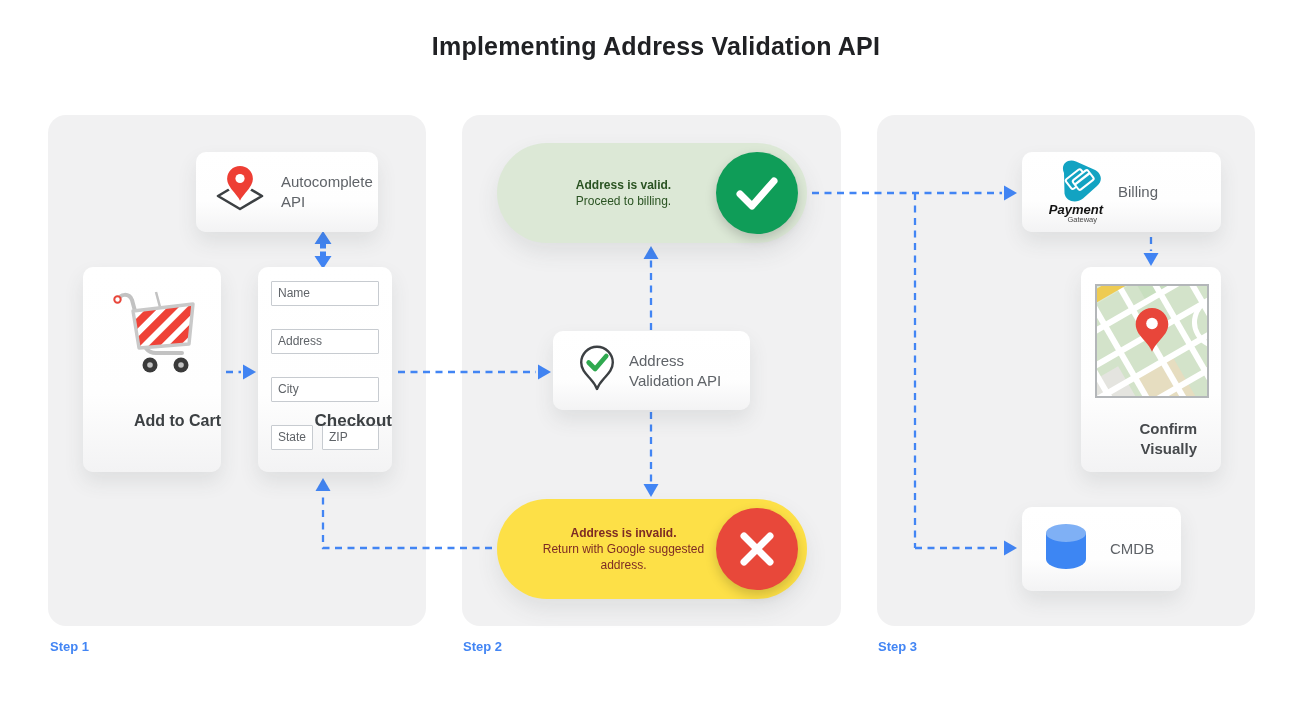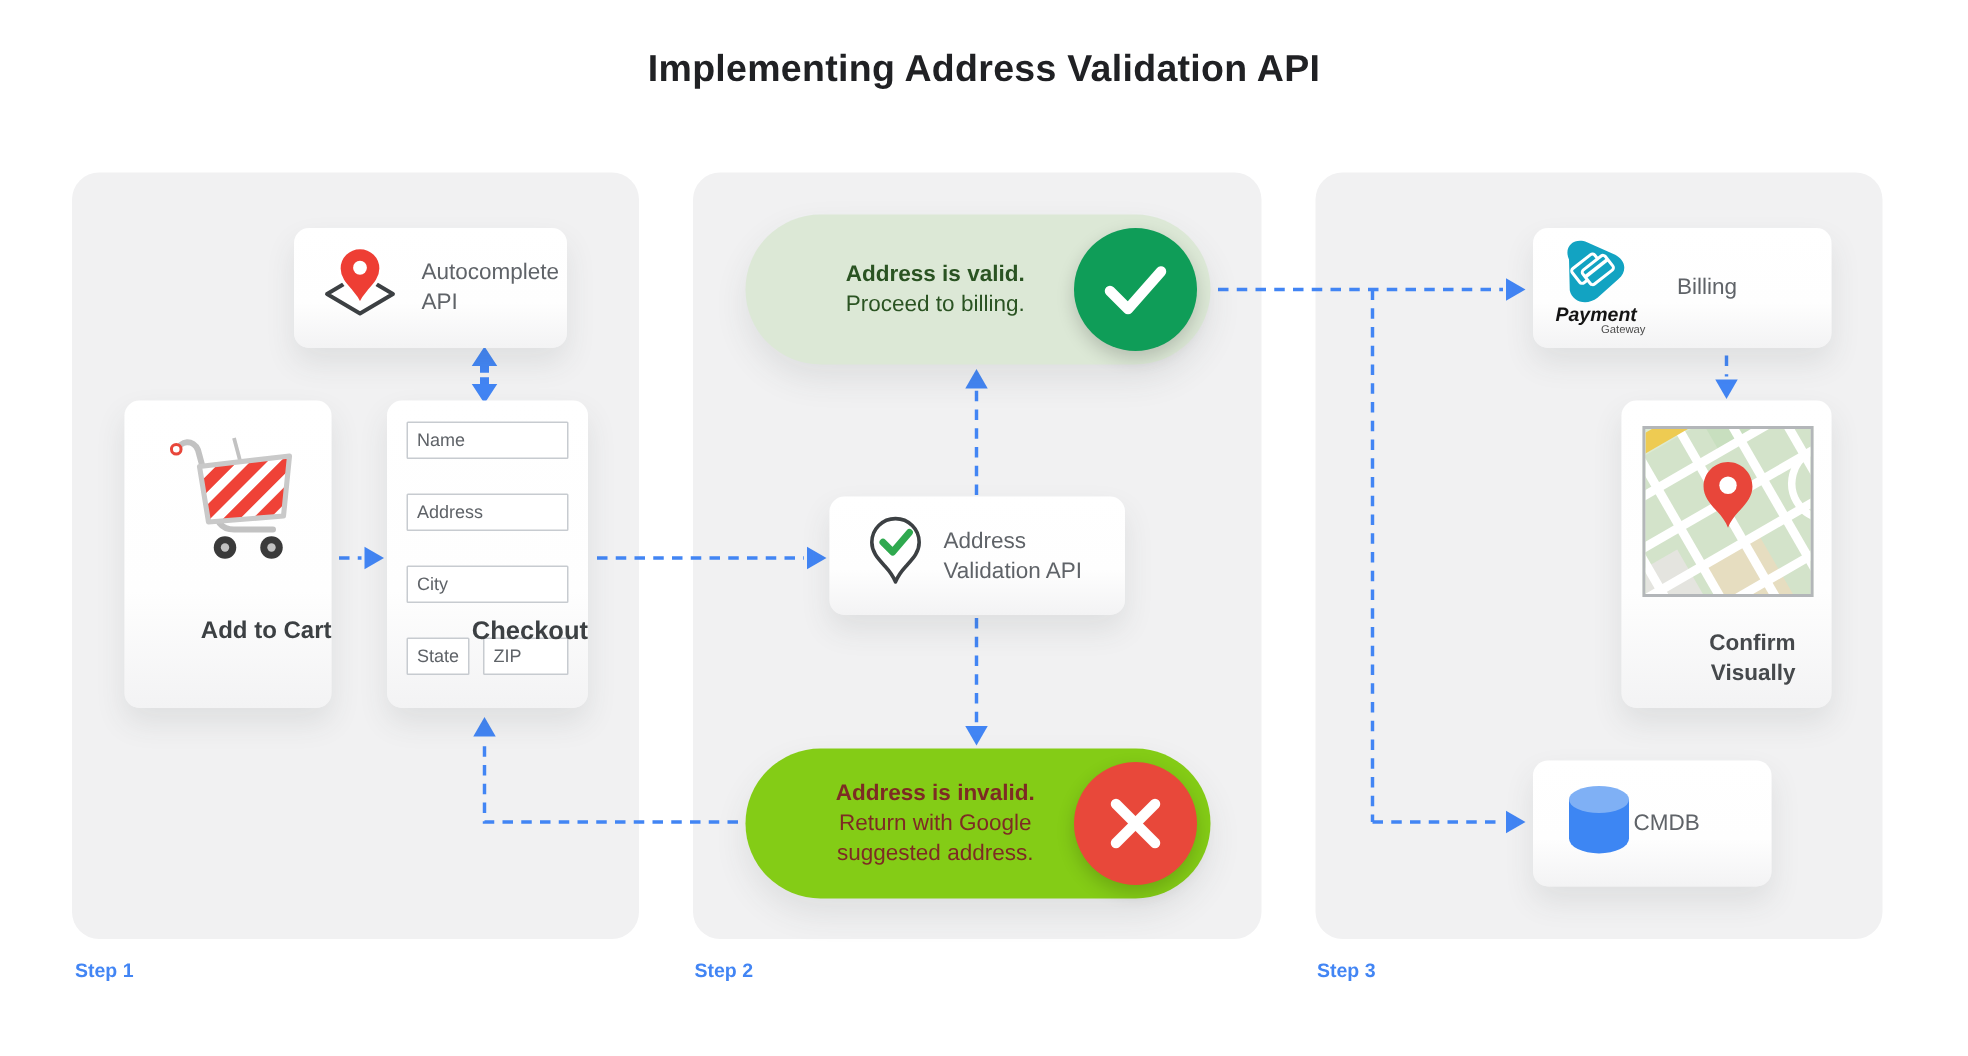--- a/index.html
+++ b/index.html
@@ -42,45 +42,45 @@
   .field-state{width:28px;}
   .field-zip{width:48px;flex:1;}
   #checkout-label{top:144px;font-size:17px;}
 
   
   .pill{
     position:absolute;width:310px;height:100px;border-radius:50px;z-index:3;
     display:flex;align-items:center;box-shadow:0 10px 22px rgba(60,64,67,.10);
   }
   #valid-pill{left:497px;top:143px;background:#dce8d6;}
-  #invalid-pill{left:497px;top:499px;background:#84cc16;}
-  .pill-text{flex:1;text-align:center;font-size:15px;line-height:1.35;padding-left:34px;}
+  #invalid-pill{left:497px;top:499px;background:#fde047;}
+  .pill-text{flex:1;text-align:center;font-size:12px;line-height:1.35;padding-left:34px;}
   #valid-pill .pill-text{color:#2a5322;}
   #invalid-pill .pill-text{color:#7d2b24;}
   .pill-title{font-weight:700;}
   .badge{
     width:82px;height:82px;border-radius:50%;flex:0 0 auto;margin-right:9px;
     display:flex;align-items:center;justify-content:center;box-shadow:0 5px 12px rgba(0,0,0,.18);
   }
   #valid-badge{background:#0f9d58;}
   #invalid-badge{background:#e8483a;}
   #validation-card{left:553px;top:331px;width:197px;height:79px;padding-left:18px;gap:6px;box-sizing:border-box;}
 
   
   #billing-card{left:1022px;top:152px;width:199px;height:80px;padding-left:15px;gap:15px;box-sizing:border-box;}
-  .pg-logo{display:flex;flex-direction:column;align-items:flex-start;width:66px;flex:0 0 auto;}
+  .pg-logo{display:flex;flex-direction:column;align-items:flex-end;width:66px;flex:0 0 auto;}
   .pg-title{font-size:13px;font-weight:700;font-style:italic;color:#141414;line-height:1;margin-top:1px;}
   .pg-sub{font-size:7.5px;color:#4a4a4a;line-height:1.1;align-self:flex-end;margin-right:6px;}
   #confirm-card{left:1081px;top:267px;width:140px;height:205px;}
   .map-thumb{
     position:absolute;left:14px;top:17px;width:110px;height:110px;overflow:hidden;
     border:2px solid #b3b6b9;box-sizing:content-box;background:#dfe9d8;
   }
   #confirm-label{top:152px;font-size:15px;line-height:1.35;color:#46494c;}
-  #cmdb-card{left:1022px;top:507px;width:159px;height:84px;padding-left:21px;box-sizing:border-box;}
+  #cmdb-card{left:1022px;top:507px;width:159px;height:84px;padding-left:21px;gap:21px;box-sizing:border-box;}
   .store-note{
     position:absolute;left:935px;top:342px;width:86px;z-index:2;
     font-size:15px;font-weight:700;color:#4285F4;line-height:1.5;
   }
 
   
   #overlay{position:absolute;left:0;top:0;z-index:2;pointer-events:none;}
   .dash{stroke:#4285F4;stroke-width:2.3;fill:none;stroke-dasharray:7 5.5;}
   .head{fill:#4285F4;stroke:none;}
 </style>

